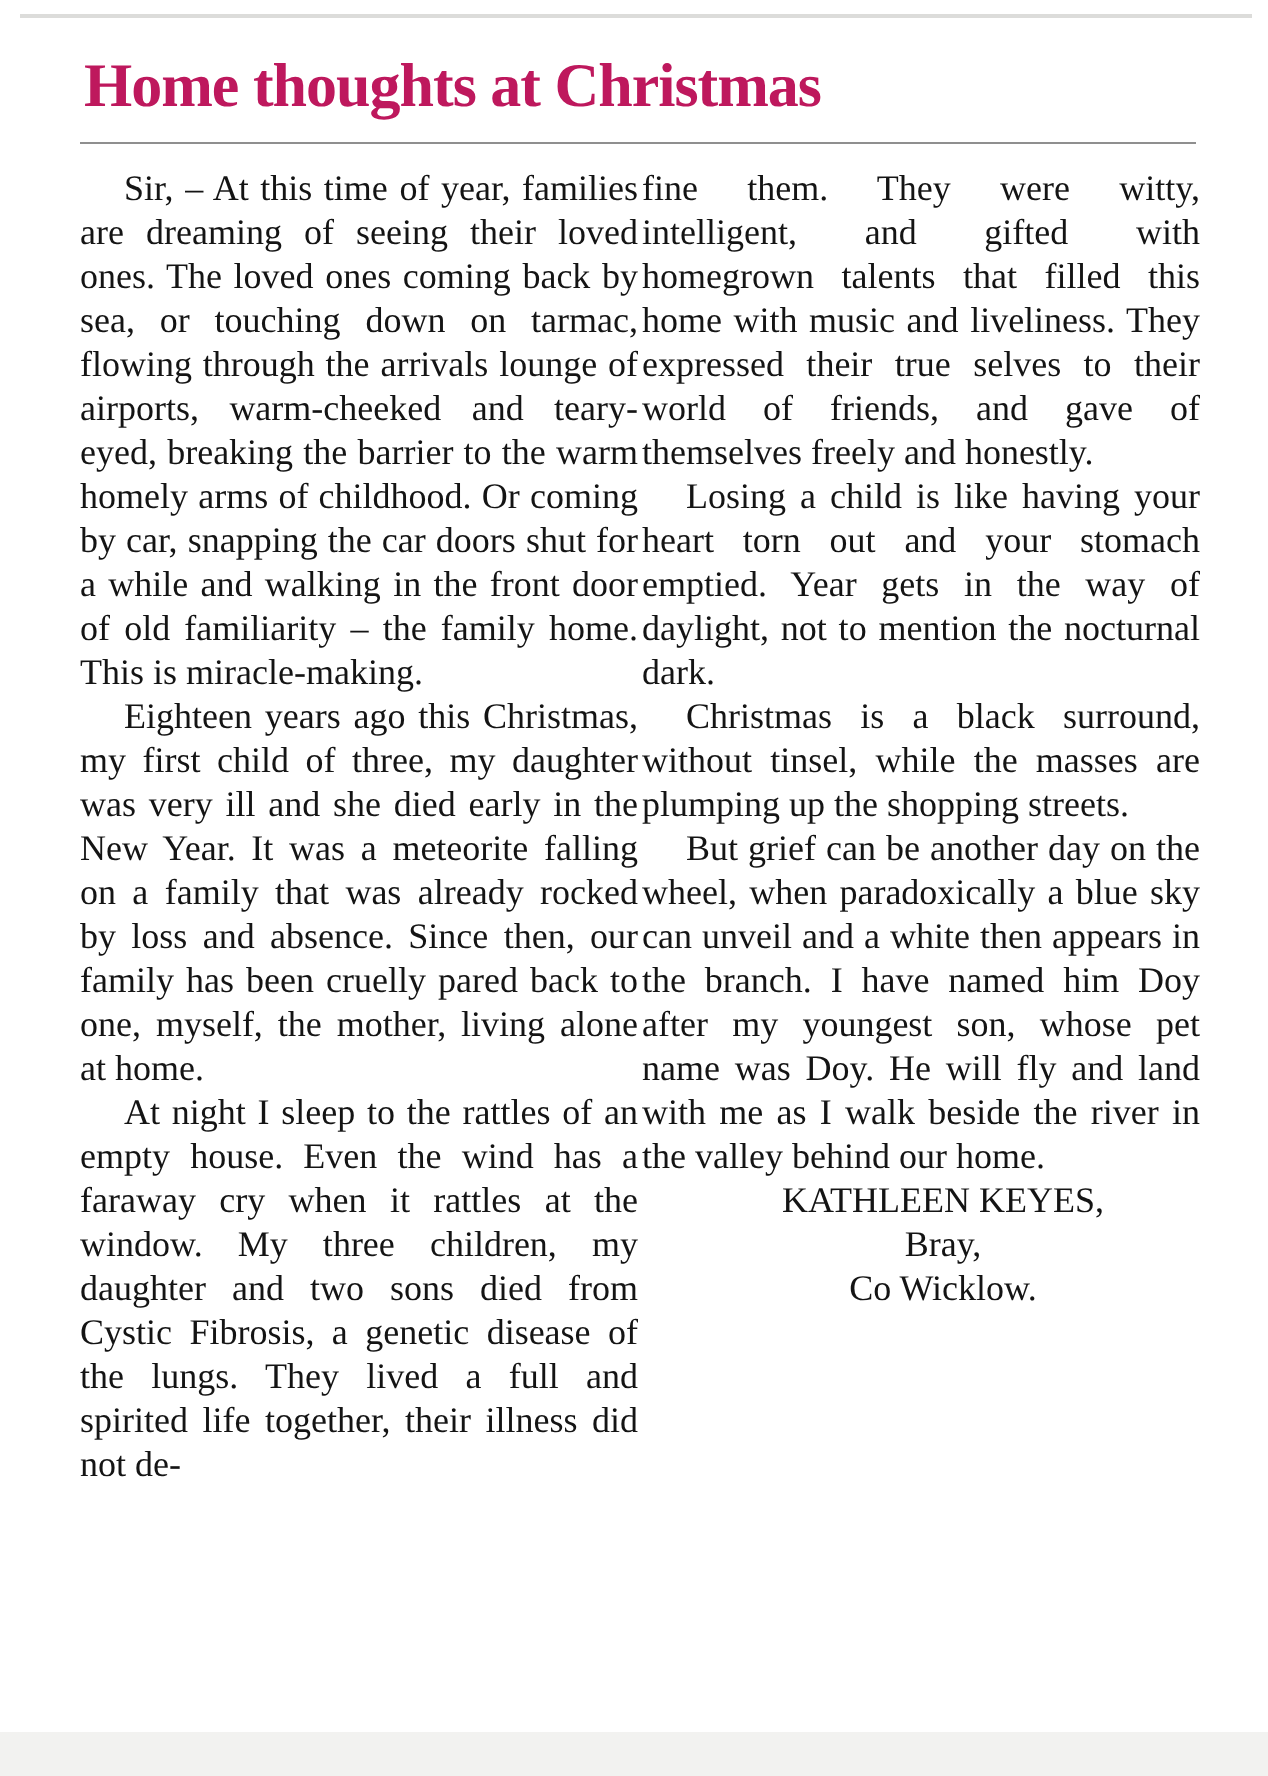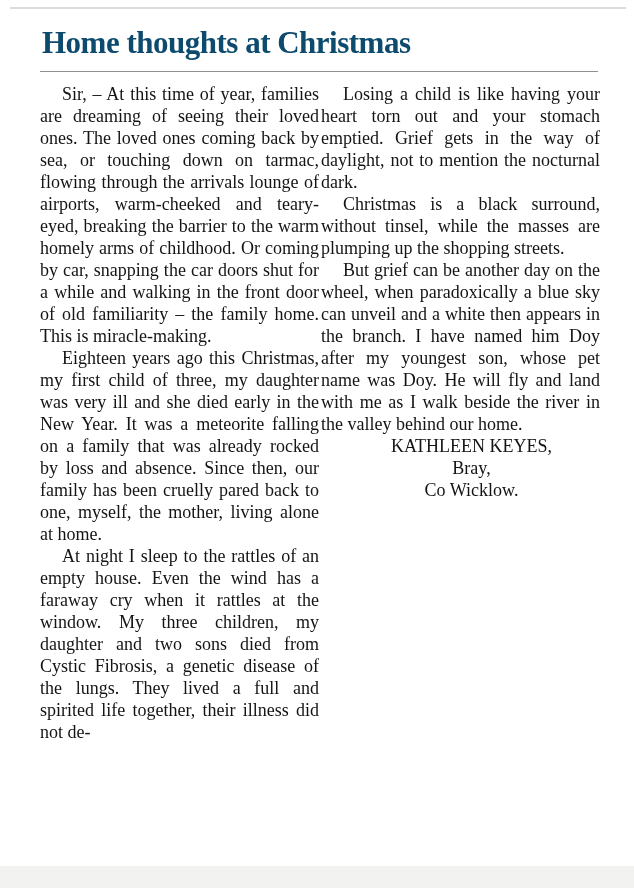--- a/index.html
+++ b/index.html
@@ -27,21 +27,21 @@
     right: 8px;
     height: 2px;
     background: #dcdcda;
   }
   .headline {
     margin: 26px 36px 0 42px;
     font-size: 31px;
     line-height: 34px;
     font-weight: 700;
     letter-spacing: -0.5px;
-    color: #0c4a6e;
+    color: #be185d;
     font-family: "Liberation Serif", serif;
   }
   .headline-rule {
     margin: 11px 36px 0 40px;
     height: 1px;
     background: #8f8f8f;
   }
   .columns {
     display: flex;
     gap: 2px;
@@ -92,21 +92,22 @@
 
   <div class="columns">
 
     <div class="col">
       <p>Sir, – At this time of year, families are dreaming of seeing their loved ones. The loved ones coming back by sea, or touching down on tarmac, flowing through the arrivals lounge of airports, warm-cheeked and teary-eyed, breaking the barrier to the warm homely arms of childhood. Or coming by car, snapping the car doors shut for a while and walking in the front door of old familiarity – the family home. This is miracle-making.</p>
       <p>Eighteen years ago this Christmas, my first child of three, my daughter was very ill and she died early in the New Year. It was a meteorite falling on a family that was already rocked by loss and absence. Since then, our family has been cruelly pared back to one, myself, the mother, living alone at home.</p>
       <p>At night I sleep to the rattles of an empty house. Even the wind has a faraway cry when it rattles at the window. My three children, my daughter and two sons died from Cystic Fibrosis, a genetic disease of the lungs. They lived a full and spirited life together, their illness did not de-</p>
     </div>
 
     <div class="col">
-      <p>Losing a child is like having your heart torn out and your stomach emptied. Grief gets in the way of daylight, not to mention the nocturnal dark.</p>
+      <p class="noindent">fine them. They were witty, intelligent, and gifted with homegrown talents that filled this home with music and liveliness. They expressed their true selves to their world of friends, and gave of themselves freely and honestly.</p>
+      <p>Losing a child is like having your heart torn out and your stomach emptied. Year gets in the way of daylight, not to mention the nocturnal dark.</p>
       <p>Christmas is a black surround, without tinsel, while the masses are plumping up the shopping streets.</p>
       <p>But grief can be another day on the wheel, when paradoxically a blue sky can unveil and a white then appears in the branch. I have named him Doy after my youngest son, whose pet name was Doy. He will fly and land with me as I walk beside the river in the valley behind our home.</p>
       <div class="sig-block">
         <p>KATHLEEN KEYES,</p>
         <p>Bray,</p>
         <p>Co Wicklow.</p>
       </div>
     </div>
 
   </div>

